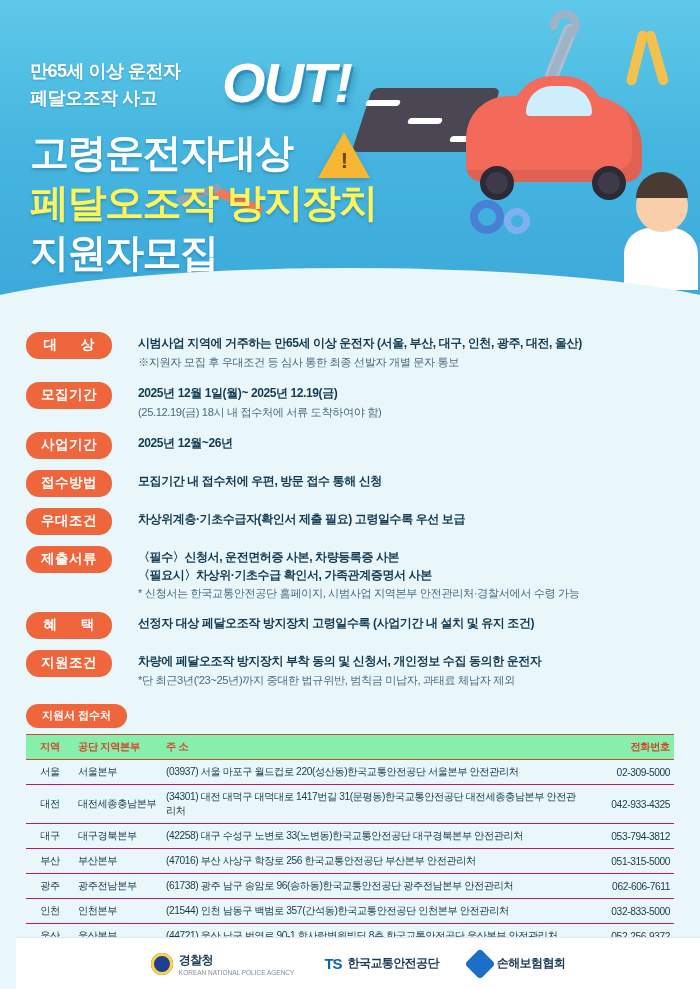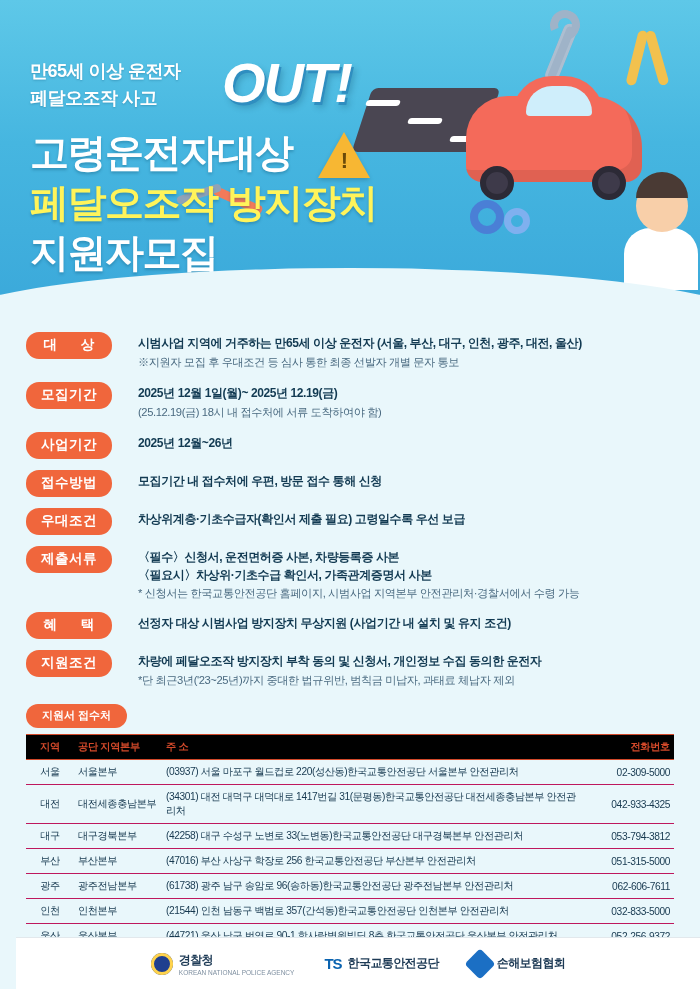--- a/index.html
+++ b/index.html
@@ -193,21 +193,21 @@
     padding: 4px 16px 5px 16px;
     margin: 4px 0 6px 0;
   }
   table {
     width: 100%;
     border-collapse: collapse;
     font-size: 10.2px;
     color: #16384f;
   }
   thead th {
-    background: #000000;
+    background: #86efac;
     color: #d2492a;
     font-weight: bold;
     border-top: 1.4px solid #d2492a;
     border-bottom: 1.4px solid #d2492a;
     padding: 5px 4px;
     text-align: left;
     letter-spacing: -0.3px;
   }
   tbody td {
     border-bottom: 1px solid #be185d;
@@ -341,21 +341,21 @@
       <div class="row-body">
         <div class="line">〈필수〉신청서, 운전면허증 사본, 차량등록증 사본</div>
         <div class="line">〈필요시〉차상위·기초수급 확인서, 가족관계증명서 사본</div>
         <div class="sub tight">* 신청서는 한국교통안전공단 홈페이지, 시범사업 지역본부 안전관리처·경찰서에서 수령 가능</div>
       </div>
     </div>
 
     <div class="row">
       <div class="tag spread">혜    택</div>
       <div class="row-body">
-        <div class="line">선정자 대상 시범사업 방지장치 무상지원 (사업기간 내 설치 및 유지 조건)</div>
+        <div class="line">선정자 대상 페달오조작 방지장치 고령일수록 (사업기간 내 설치 및 유지 조건)</div>
       </div>
     </div>
 
     <div class="row">
       <div class="tag">지원조건</div>
       <div class="row-body">
         <div class="line">차량에 페달오조작 방지장치 부착 동의 및 신청서, 개인정보 수집 동의한 운전자</div>
         <div class="sub">*단 최근3년('23~25년)까지 중대한 법규위반, 범칙금 미납자, 과태료 체납자 제외</div>
       </div>
     </div>

